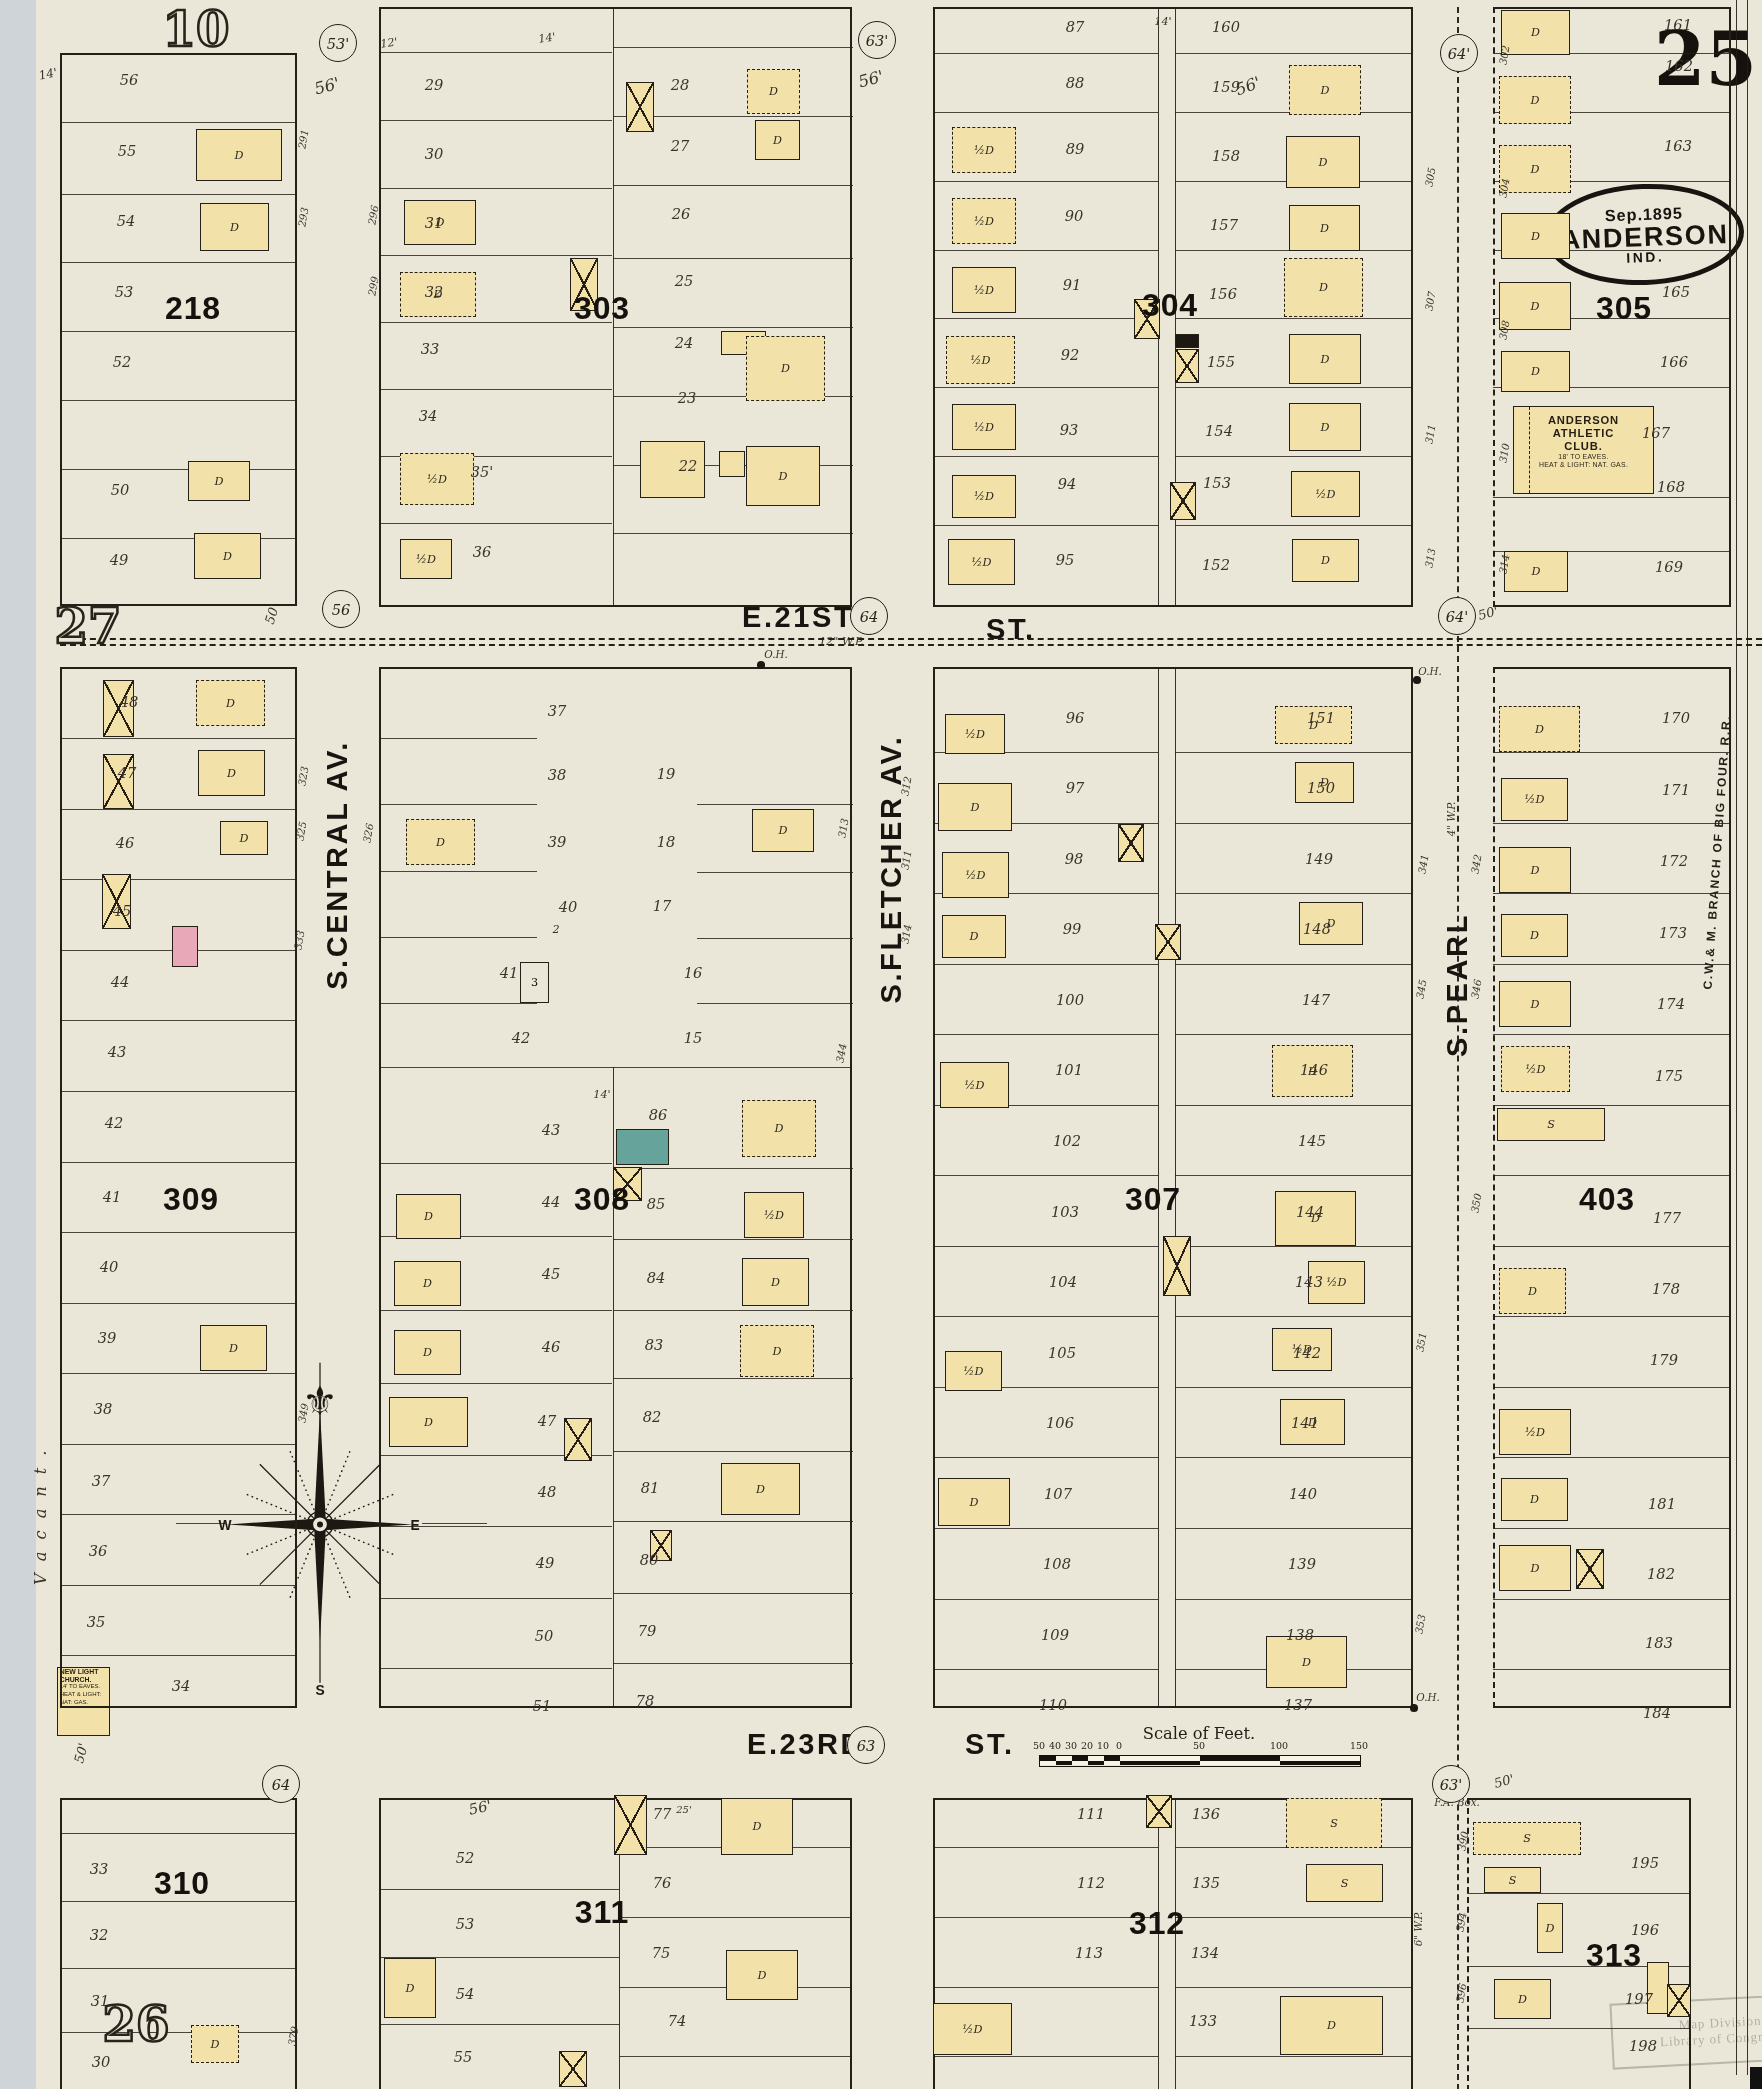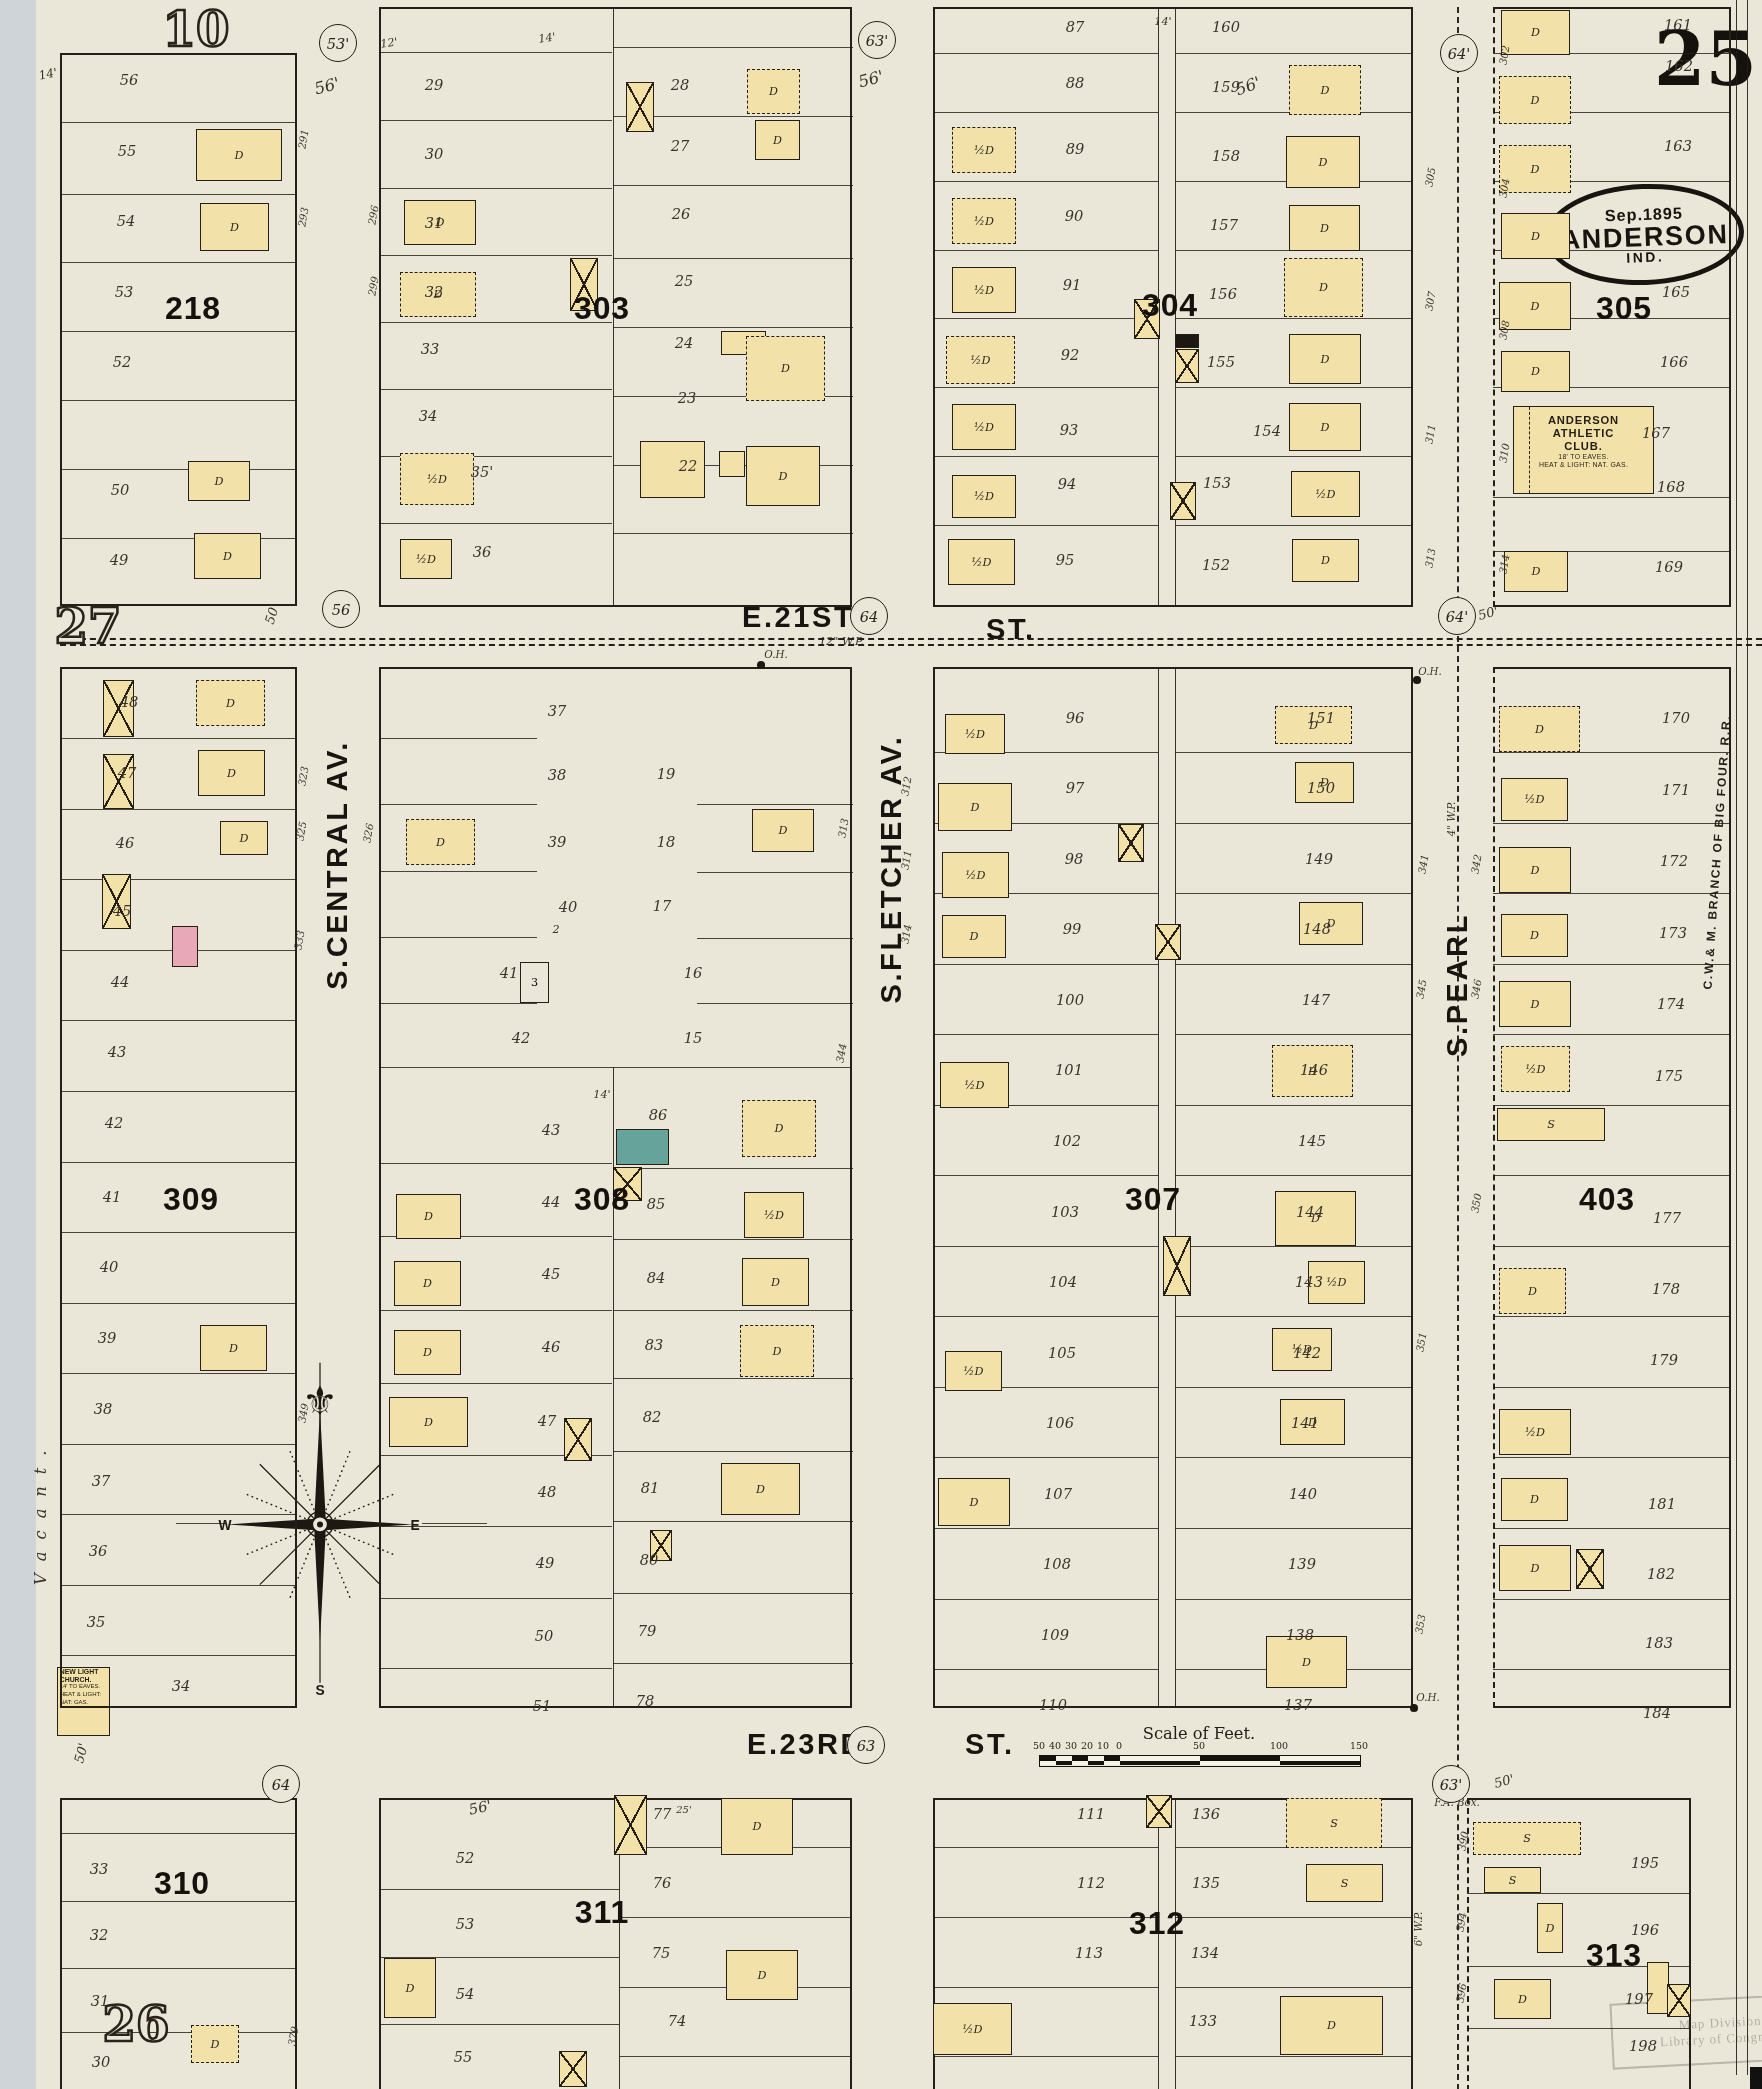--- a/index.html
+++ b/index.html
@@ -668,21 +668,21 @@
     <div class="abs lotnum" style="left: 1070px; top: 354px;">92</div>
     <div class="abs lotnum" style="left: 1069px; top: 429px;">93</div>
     <div class="abs lotnum" style="left: 1067px; top: 483px;">94</div>
     <div class="abs lotnum" style="left: 1065px; top: 559px;">95</div>
     <div class="abs lotnum" style="left: 1226px; top: 26px;">160</div>
     <div class="abs lotnum" style="left: 1226px; top: 86px;">159</div>
     <div class="abs lotnum" style="left: 1226px; top: 155px;">158</div>
     <div class="abs lotnum" style="left: 1224px; top: 224px;">157</div>
     <div class="abs lotnum" style="left: 1223px; top: 293px;">156</div>
     <div class="abs lotnum" style="left: 1221px; top: 361px;">155</div>
-    <div class="abs lotnum" style="left: 1267px; top: 430px;">154</div>
+    <div class="abs lotnum" style="left: 1219px; top: 430px;">154</div>
     <div class="abs lotnum" style="left: 1217px; top: 482px;">153</div>
     <div class="abs lotnum" style="left: 1216px; top: 564px;">152</div>
     <div class="abs lotnum" style="left: 1678px; top: 24px;">161</div>
     <div class="abs lotnum" style="left: 1679px; top: 65px;">162</div>
     <div class="abs lotnum" style="left: 1678px; top: 145px;">163</div>
     <div class="abs lotnum" style="left: 1676px; top: 291px;">165</div>
     <div class="abs lotnum" style="left: 1674px; top: 361px;">166</div>
     <div class="abs lotnum" style="left: 1656px; top: 432px; font-style: italic;">167</div>
     <div class="abs lotnum" style="left: 1671px; top: 486px;">168</div>
     <div class="abs lotnum" style="left: 1669px; top: 566px;">169</div>

